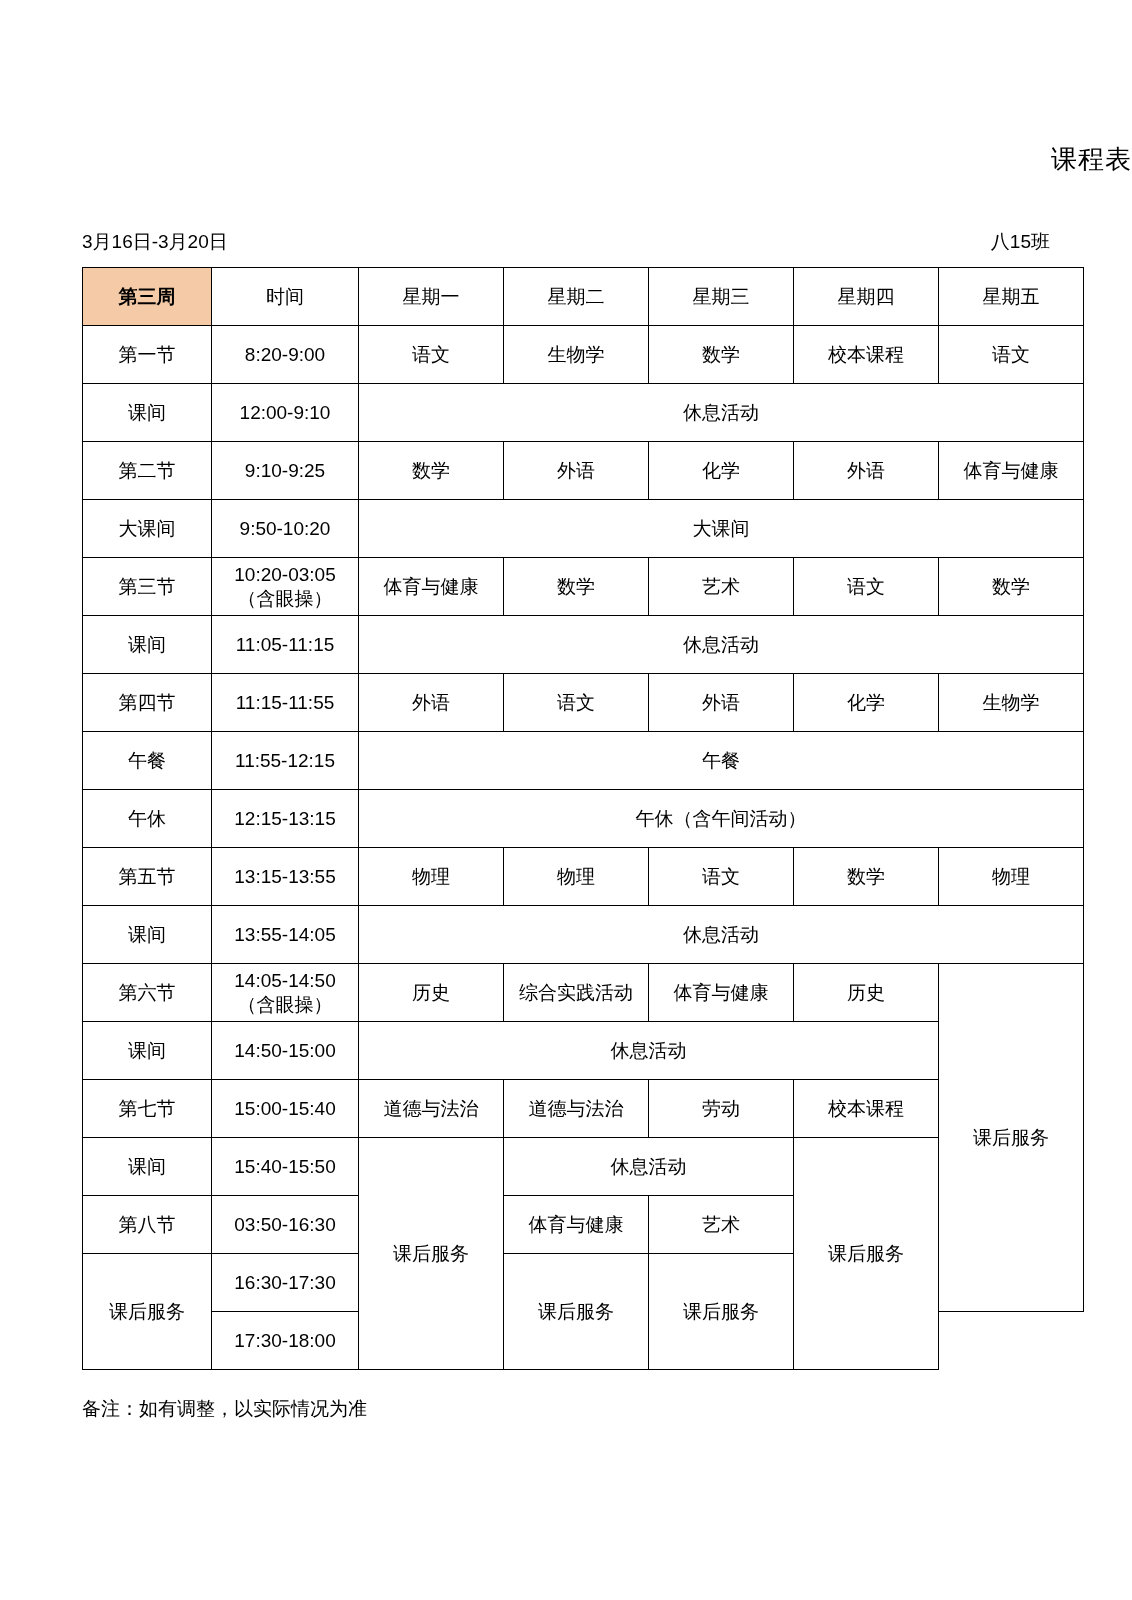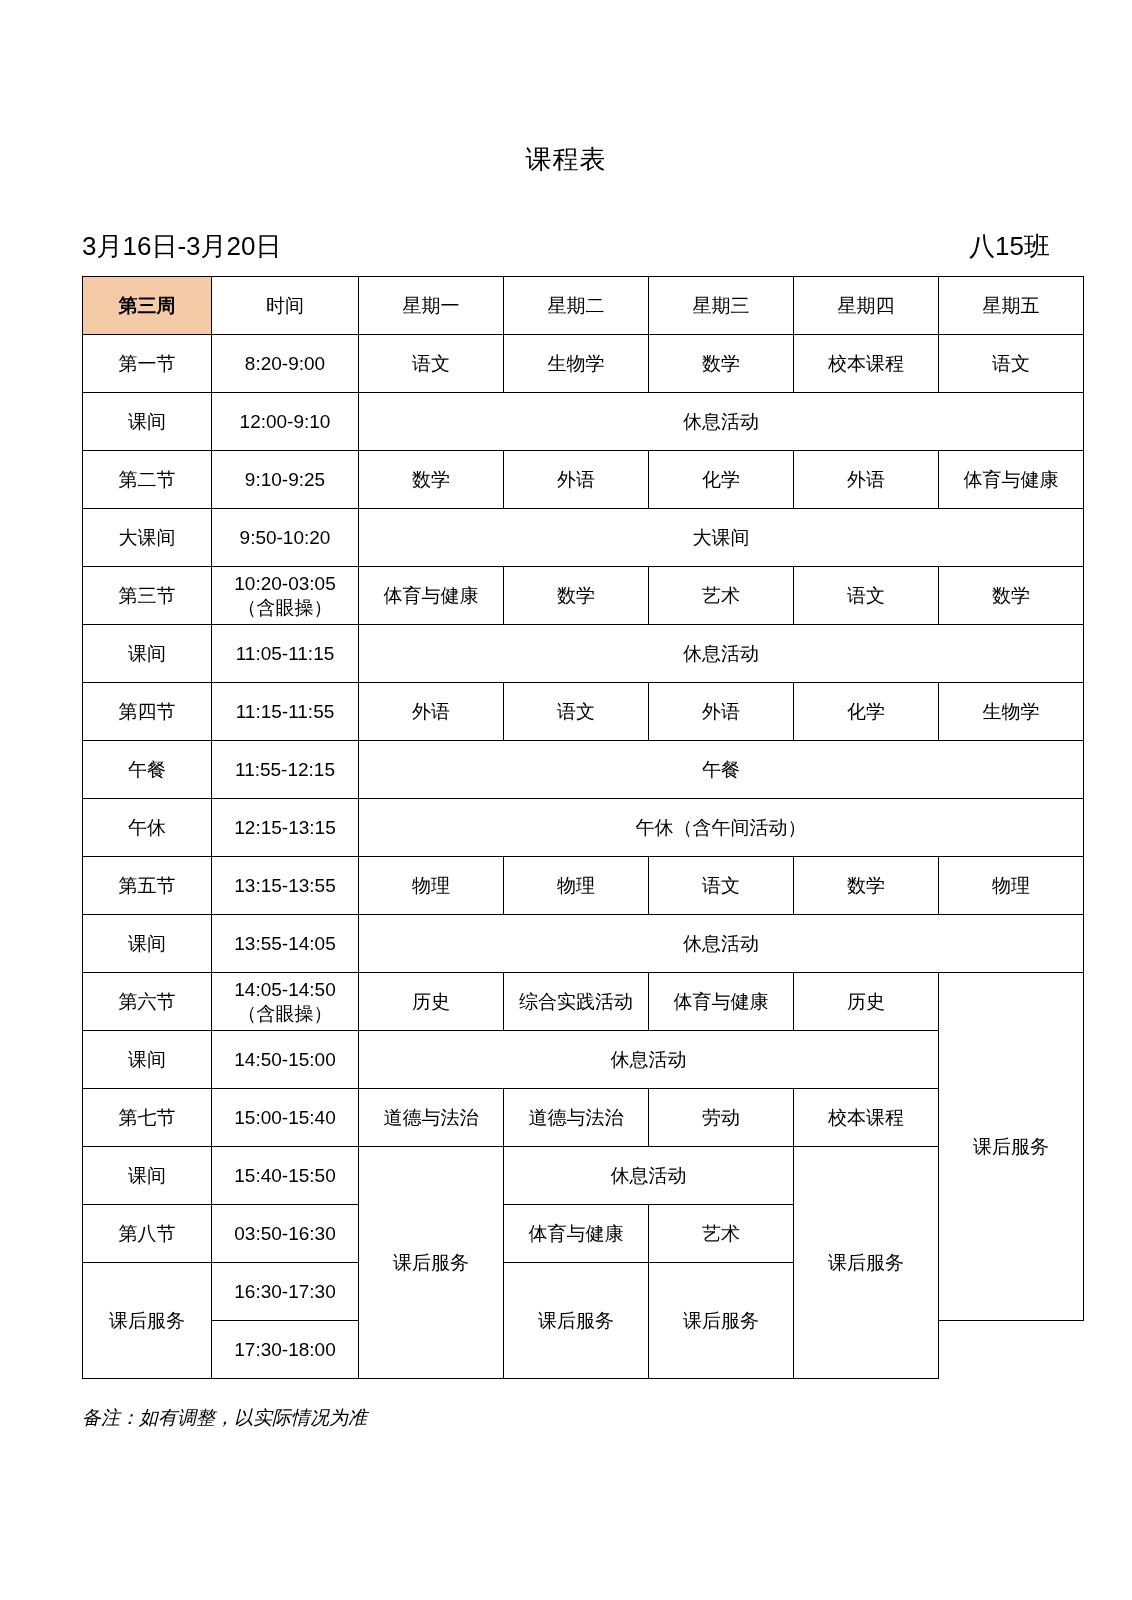--- a/index.html
+++ b/index.html
@@ -15,34 +15,34 @@
     position: relative;
   }
   .page {
     width: 1132px;
     height: 1600px;
     box-sizing: border-box;
     padding: 0;
     position: relative;
   }
   .title-block {
-    text-align: center;
+    text-align: right;
     margin-top: 140px;
     line-height: 1.5;
   }
   .title-line {
     font-size: 26px;
     letter-spacing: 1px;
   }
   .meta-row {
     display: flex;
     justify-content: space-between;
     align-items: flex-end;
     margin: 50px 82px 12px 82px;
-    font-size: 26px;
+    font-size: 19px;
   }
   table.schedule {
     border-collapse: collapse;
     margin: 0 82px;
     width: 968px;
     table-layout: fixed;
   }
   table.schedule td {
     border: 1.5px solid #000000;
     text-align: center;
@@ -65,21 +65,20 @@
     font-size: 20px;
     margin-left: 16px;
   }
   .time-two-line {
     font-size: 18px;
     line-height: 1.2;
   }
   .note {
     margin: 26px 82px 0 82px;
     font-size: 19px;
-    font-style: italic;
   }
 </style>
 </head>
 <body>
 
 <div class="page">
 
   <div class="title-block">
     <div class="title-line">课程表</div>
   </div>

